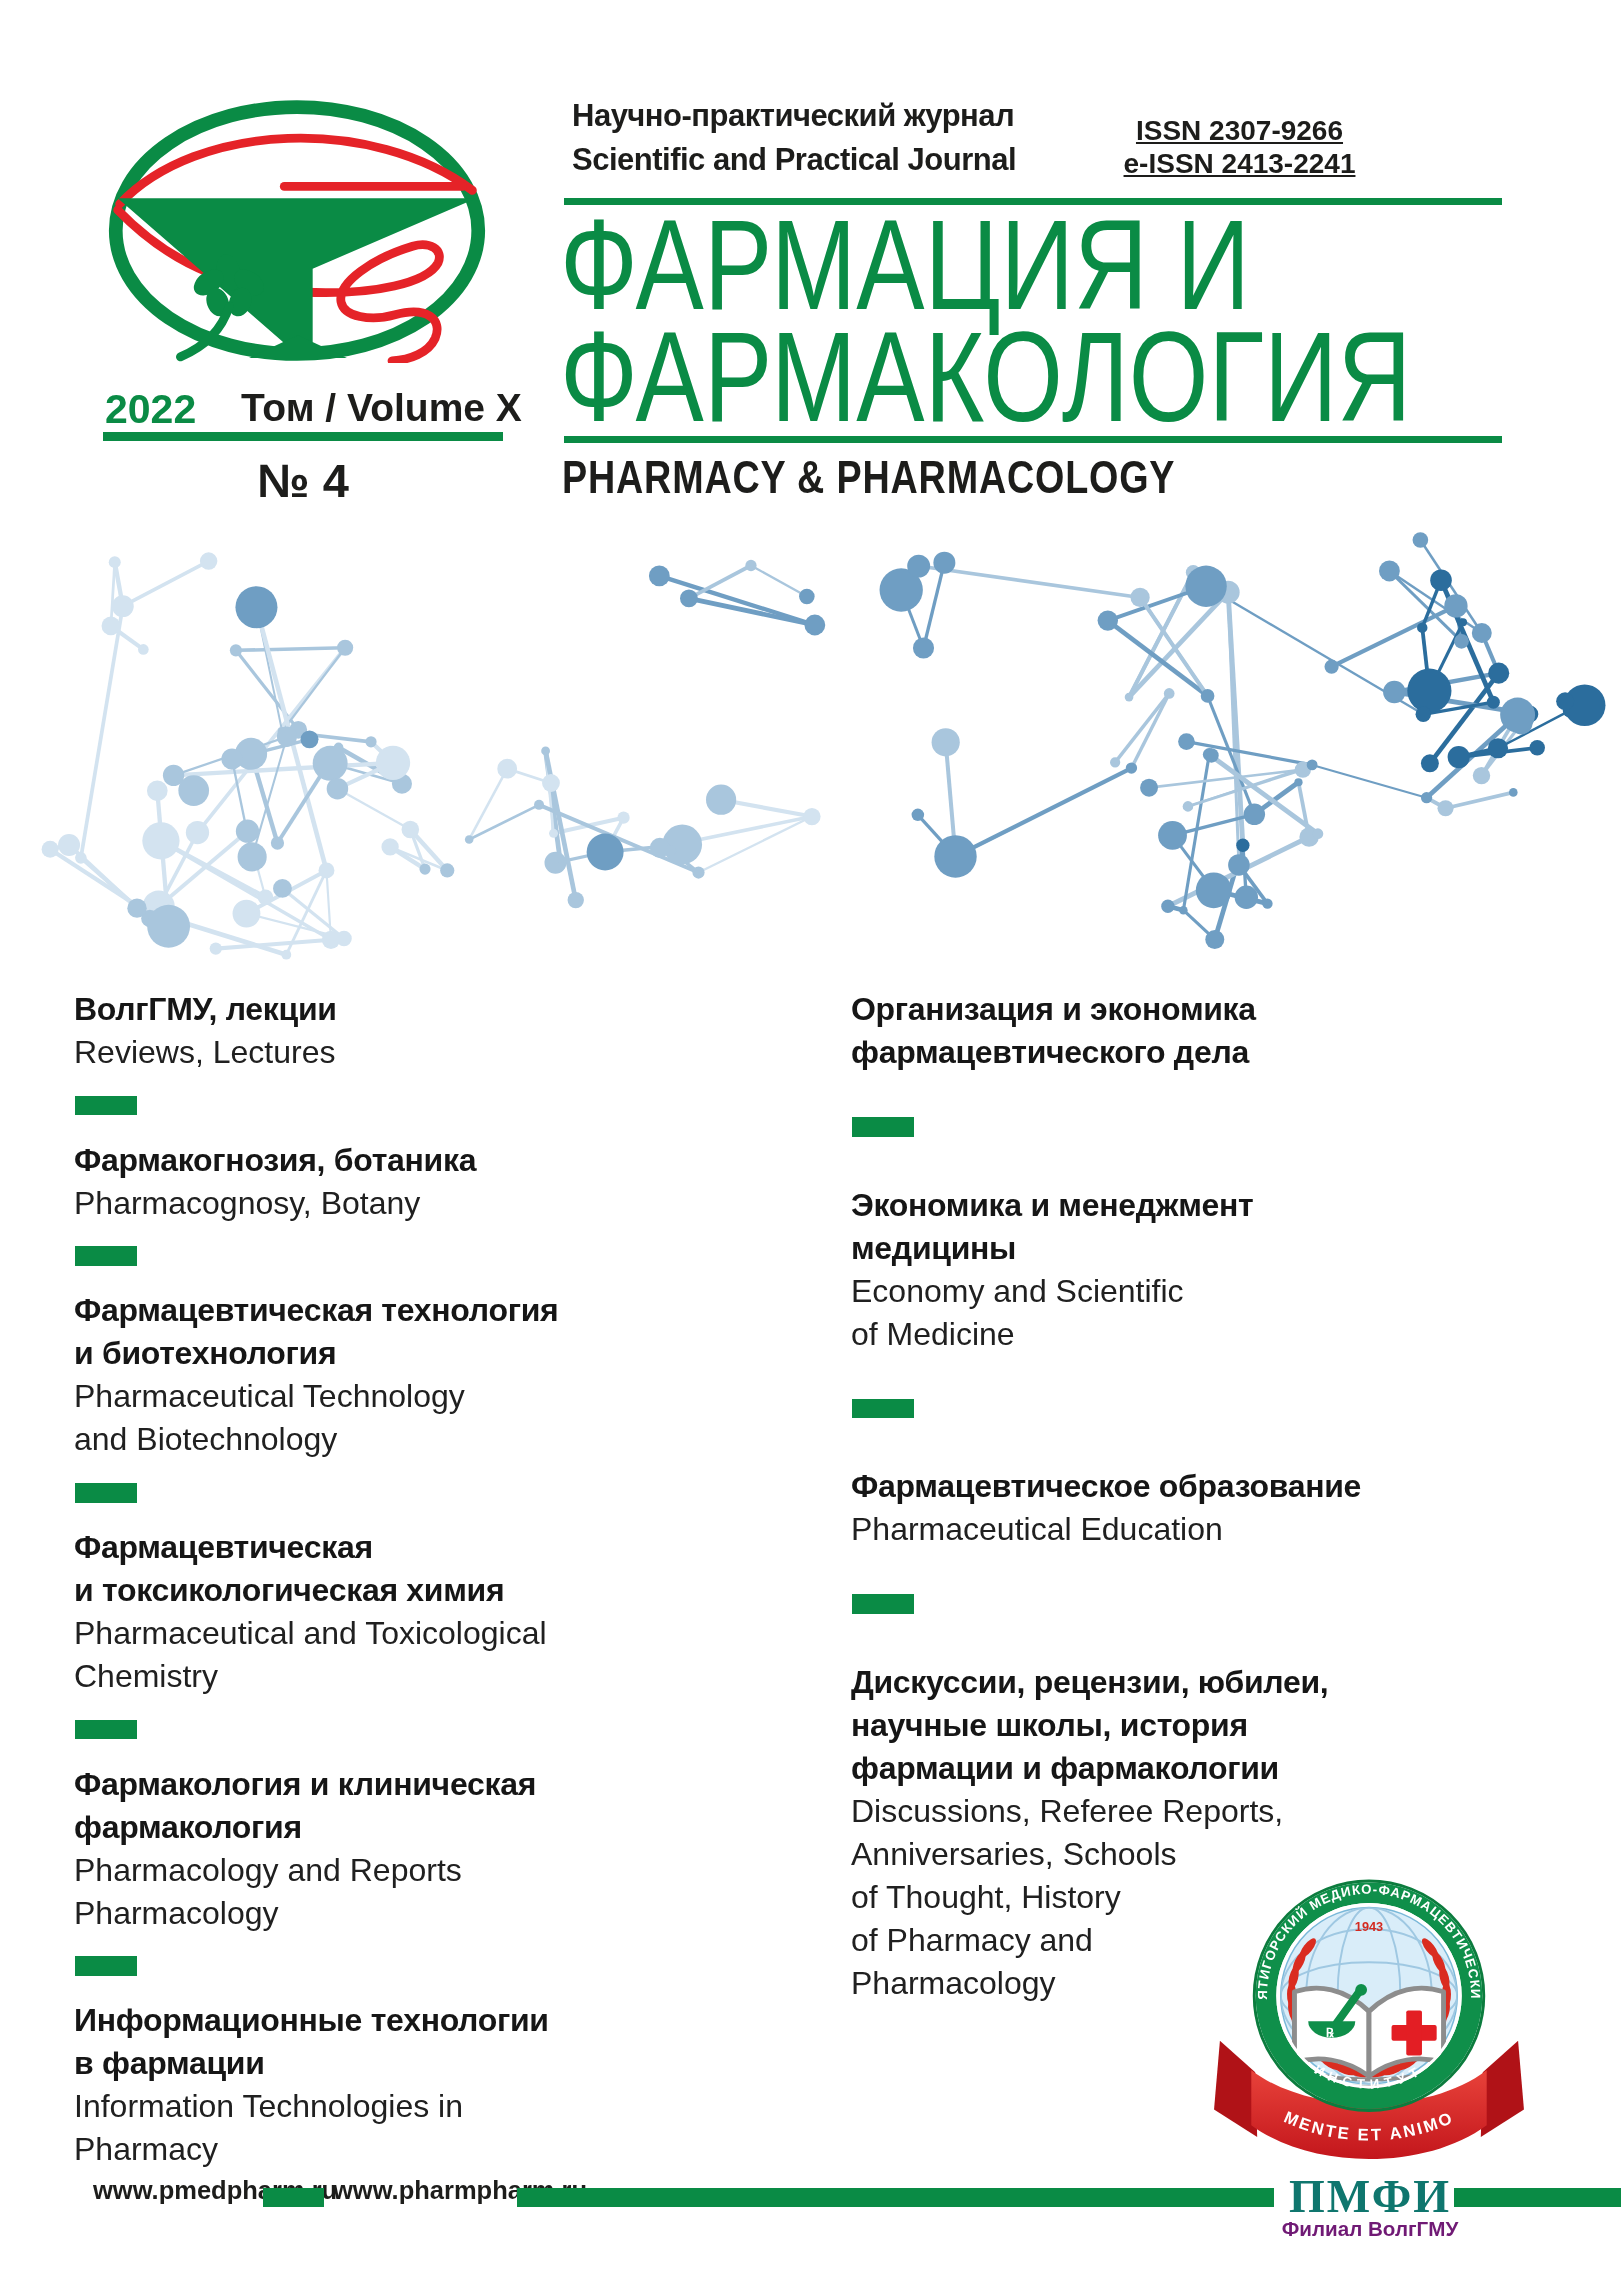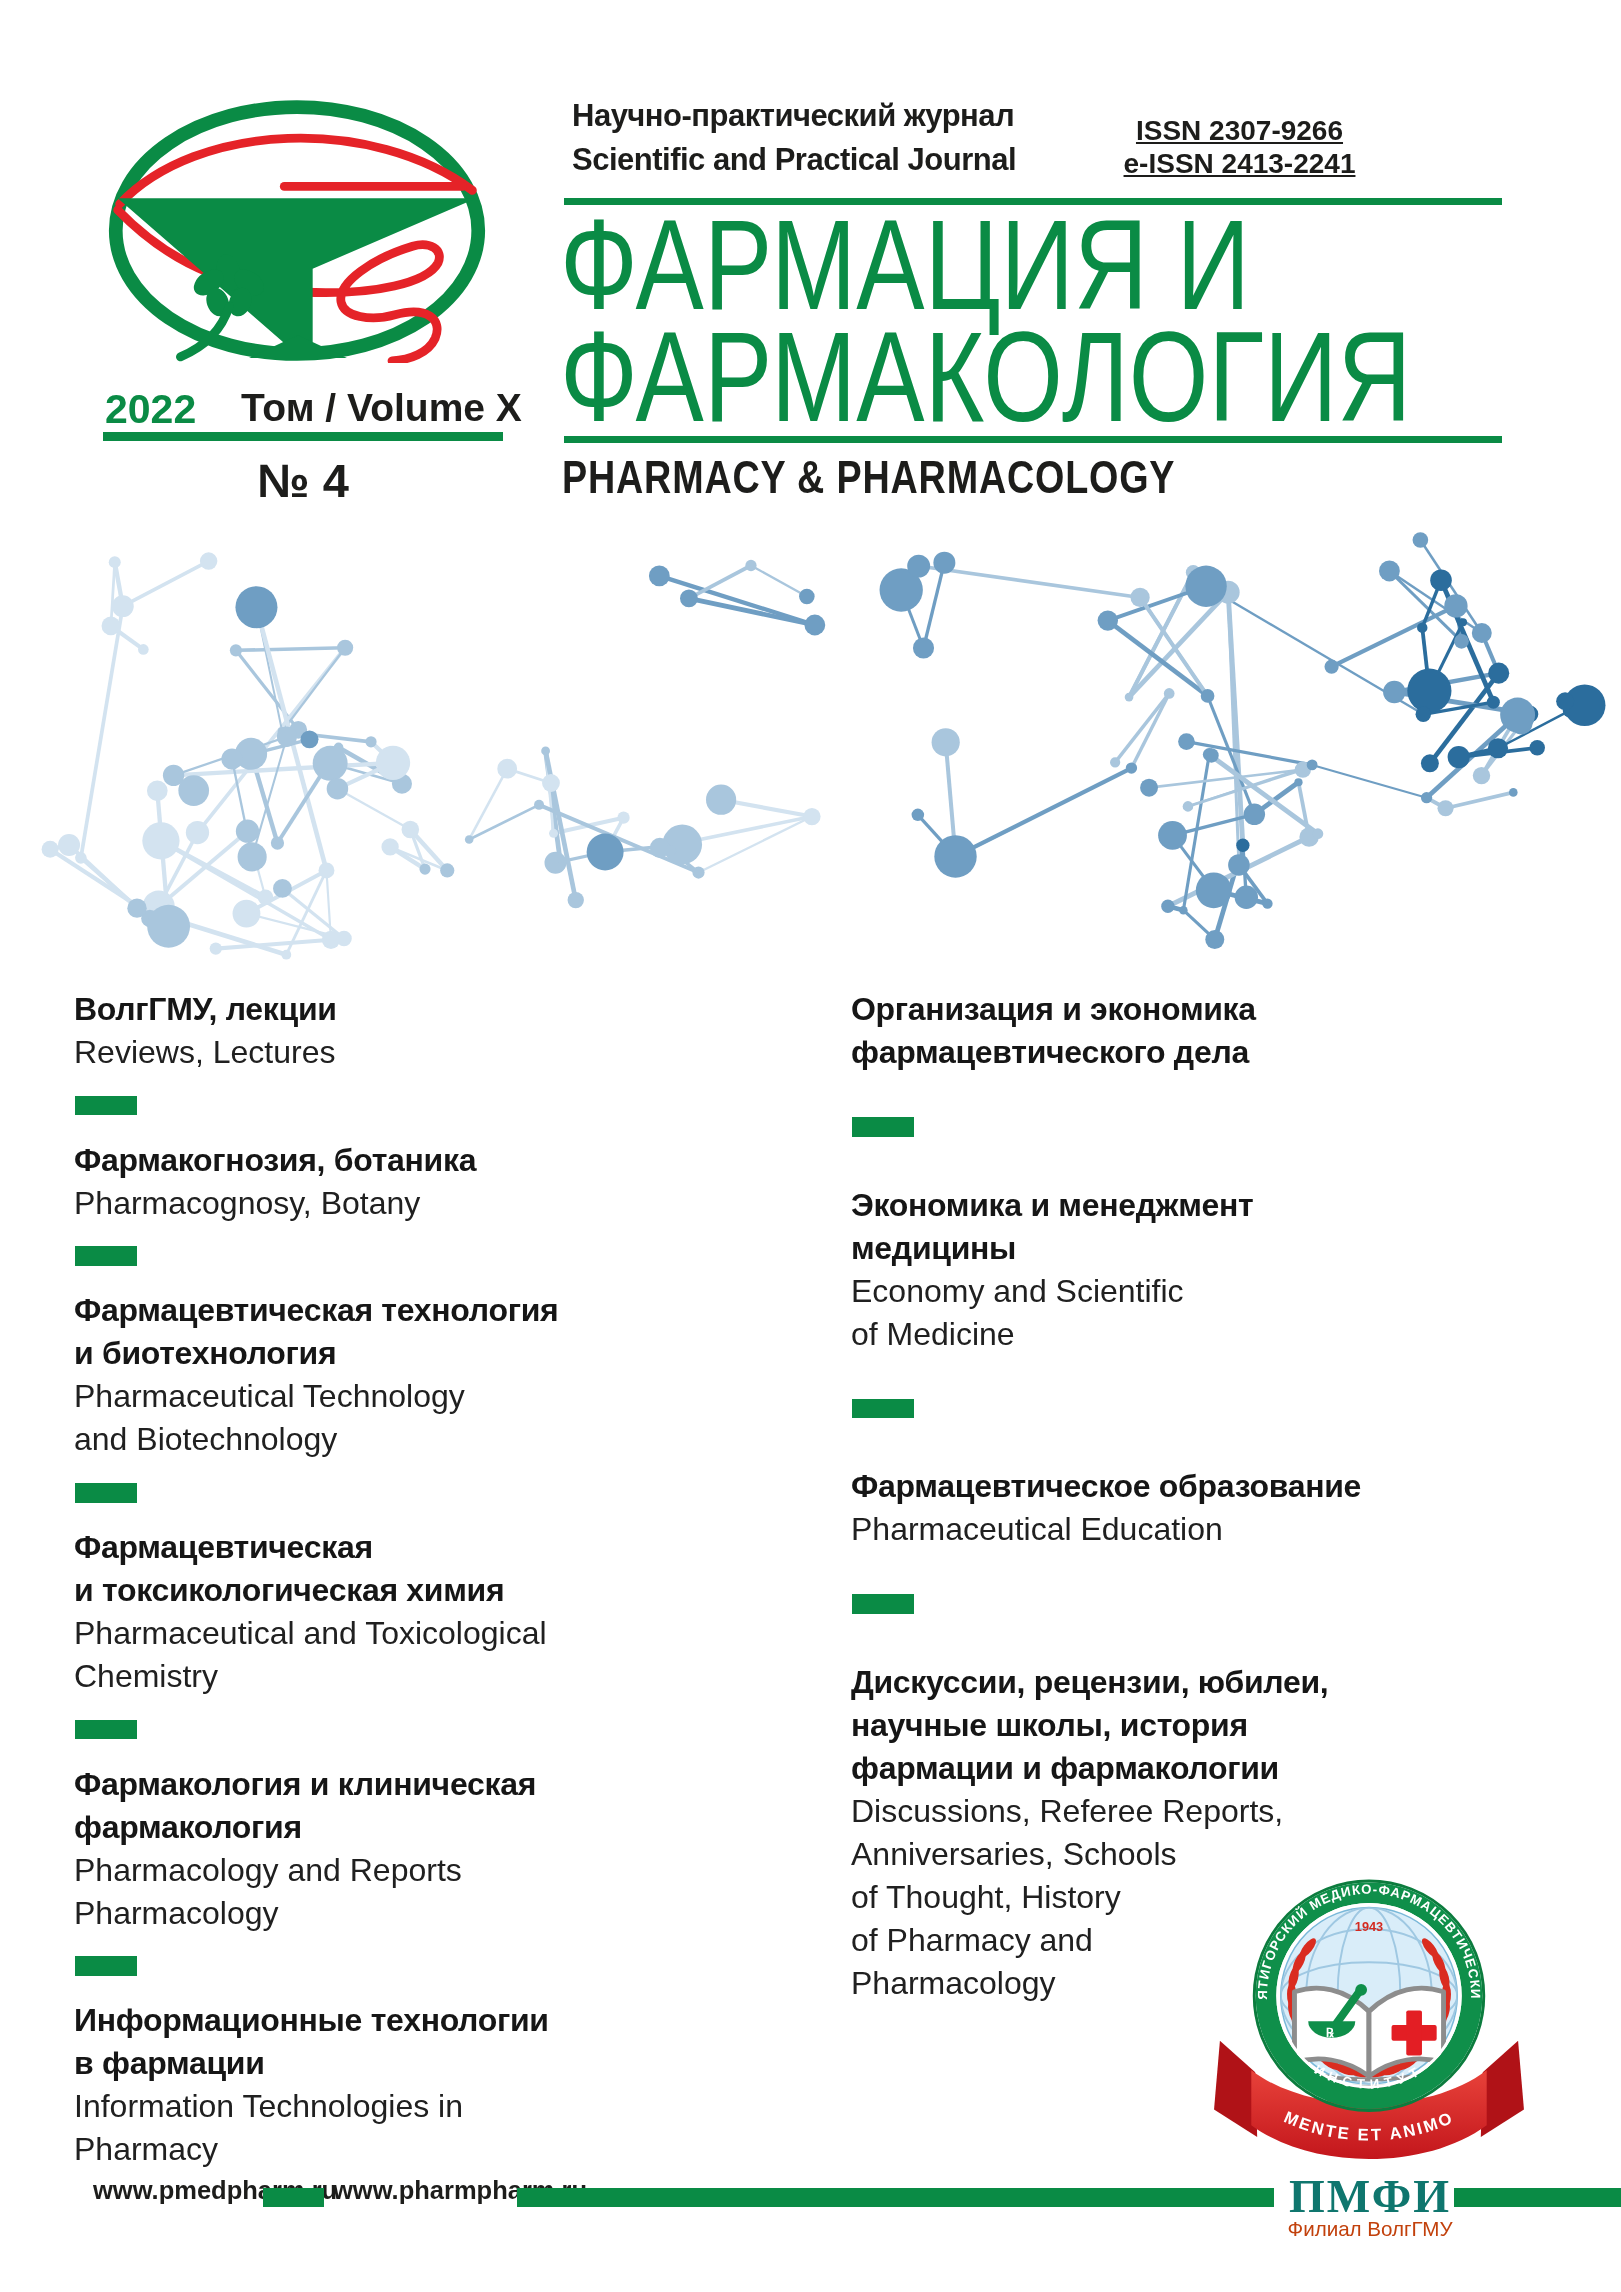--- a/index.html
+++ b/index.html
@@ -29,21 +29,21 @@
   .dash{width:62px;height:19.6px;background:var(--green);}
   #left-col .dash{margin:21.6px 0 23.5px 1px;}
   #right-col .dash{margin:43px 0 47px 1px;}
   
   .site{top:2176px;font-size:25.5px;font-weight:bold;color:var(--ink);}
   #site1{left:93px;} #site2{left:333px;}
   .bar{top:2188px;height:18.6px;background:var(--green);}
   #bar-a{left:263px;width:61px;} #bar-b{left:517px;width:757px;} #bar-c{left:1454px;width:168px;}
   #org-abbr{left:1255px;top:2170px;width:230px;text-align:center;font-family:"Liberation Serif",serif;
             font-weight:bold;font-size:46px;letter-spacing:2px;color:#0f766e;}
-  #org-branch{left:1255px;top:2217px;width:230px;text-align:center;font-weight:normal;font-size:20.6px;color:#c2410c;}
+  #org-branch{left:1255px;top:2217px;width:230px;text-align:center;font-weight:bold;font-size:20.6px;color:#701a75;}
   svg text{font-family:"Liberation Sans",sans-serif;}
 </style>
 </head>
 <body>
 
 <div class="page">
 
   <svg class="abs" style="left:104px;top:100px;" width="386" height="263" viewBox="0 0 394 268">
     <ellipse cx="197" cy="133" rx="185" ry="126" fill="none" stroke="#0a8b45" stroke-width="14"></ellipse>
 

